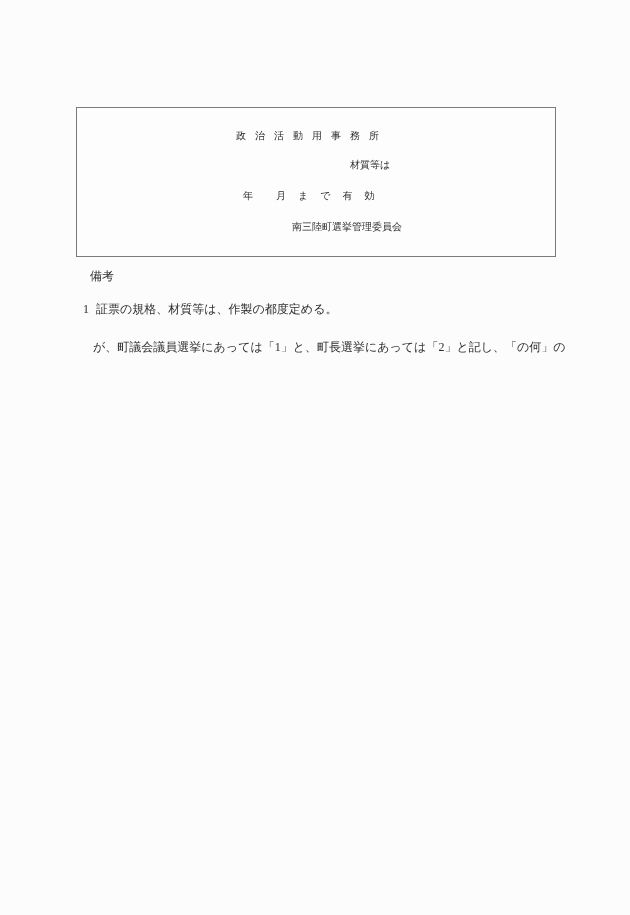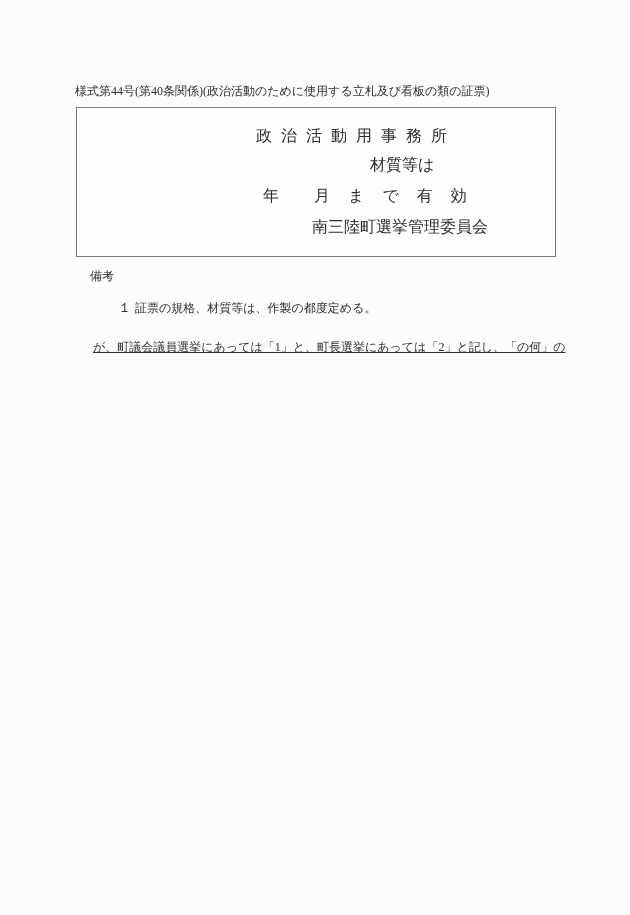--- a/index.html
+++ b/index.html
@@ -34,54 +34,52 @@
     left: 76px;
     top: 107px;
     width: 480px;
     height: 150px;
     border: 1px solid #7a7a7a;
     background: #fdfdfd;
     box-sizing: border-box;
   }
   .cert-line {
     position: absolute;
-    font-size: 16px;
+    font-size: 10px;
     line-height: 12px;
     white-space: pre;
-    margin-left: 20px;
   }
   .cert-title    { top: 22px;  left: 159px; letter-spacing: 9px; }
   .cert-number   { top: 51px;  left: 273px; }
   .cert-validity { top: 82px;  left: 166px; letter-spacing: 1px; }
   .cert-issuer   { top: 113px; left: 215px; text-align: center; }
   .notes-heading {
     left: 90px;
     top: 270px;
   }
   .note-row {
     position: absolute;
     font-size: 12px;
     line-height: 12px;
     white-space: pre;
   }
-  .note-row-1 { left: 92px; top: 291px; font-family: Liberation Mono, monospace; }
+  .note-row-1 { left: 71px; top: 291px; }
   .note-row-2 { left: 85px; top: 314px; }
-  .note-cont-1 { left: 93px; top: 341px; text-decoration: underline; }
+  .note-cont-1 { left: 93px; top: 341px; }
   .note-cont-2 { left: 97px; top: 369px; }
   .note-num {
     display: inline-block;
     margin-right: 7px;
   }
 </style>
 </head>
 <body>
 
 <div class="page">
 
-  <div class="txt form-label">様式第44号(第40条関係)(政治活動のために使用する立札及び看板の類の証票)</div>
 
   <div class="certificate-box">
     <div class="cert-line cert-title">政治活動用事務所</div>
     <div class="cert-line cert-number">材質等は</div>
     <div class="cert-line cert-validity">年　　月　ま　で　有　効</div>
     <div class="cert-line cert-issuer">南三陸町選挙管理委員会</div>
   </div>
 
   <div class="txt notes-heading">備考</div>
 

